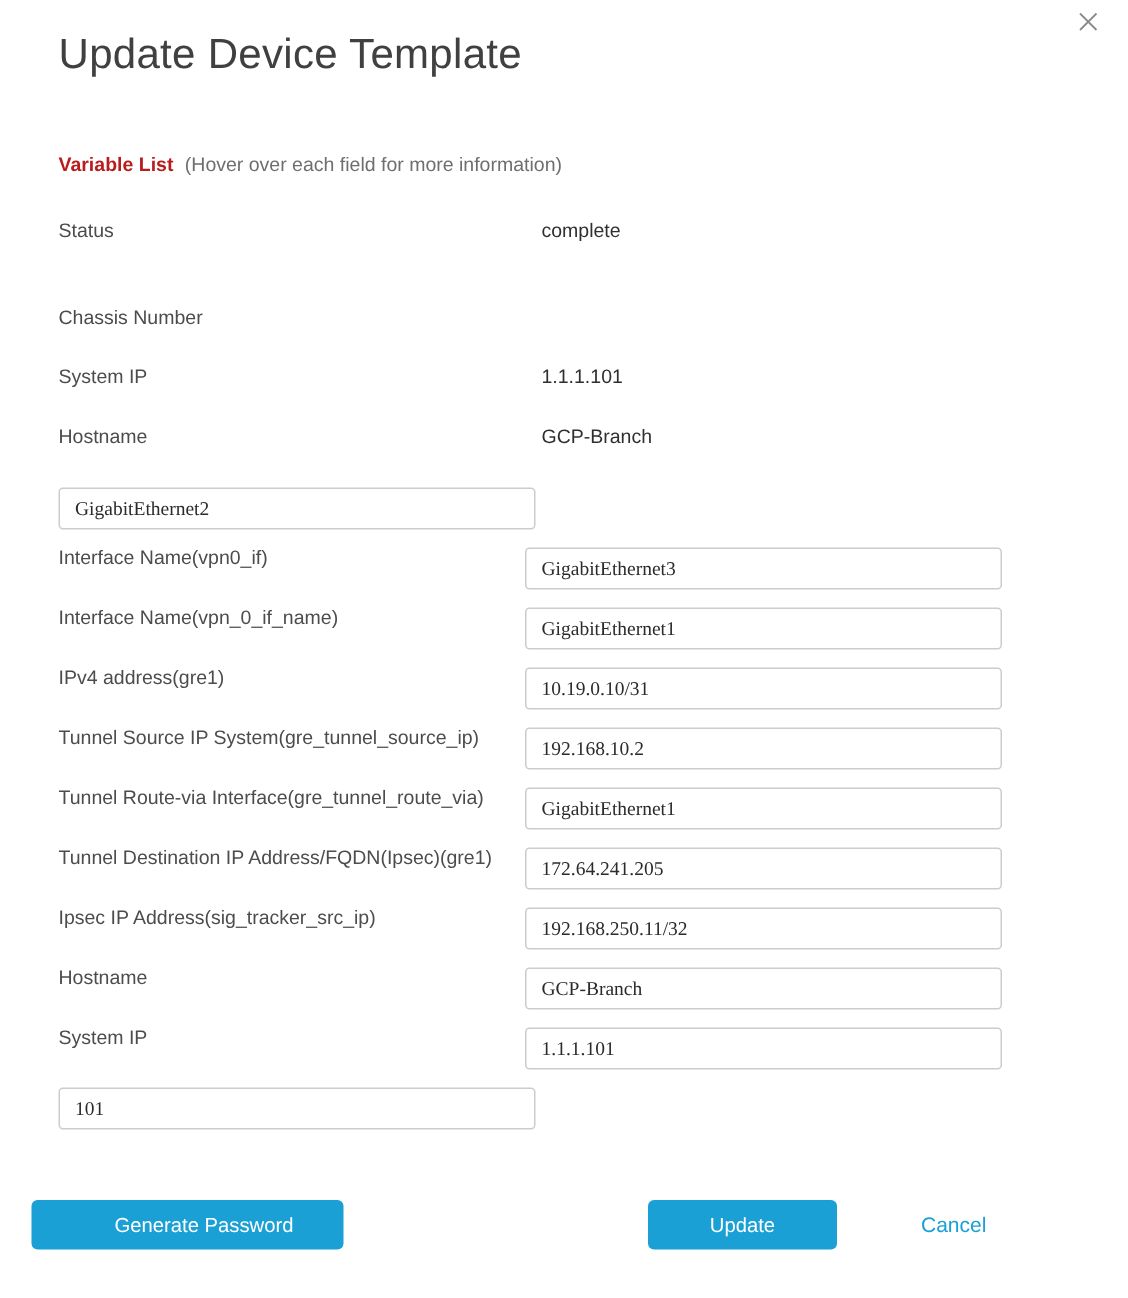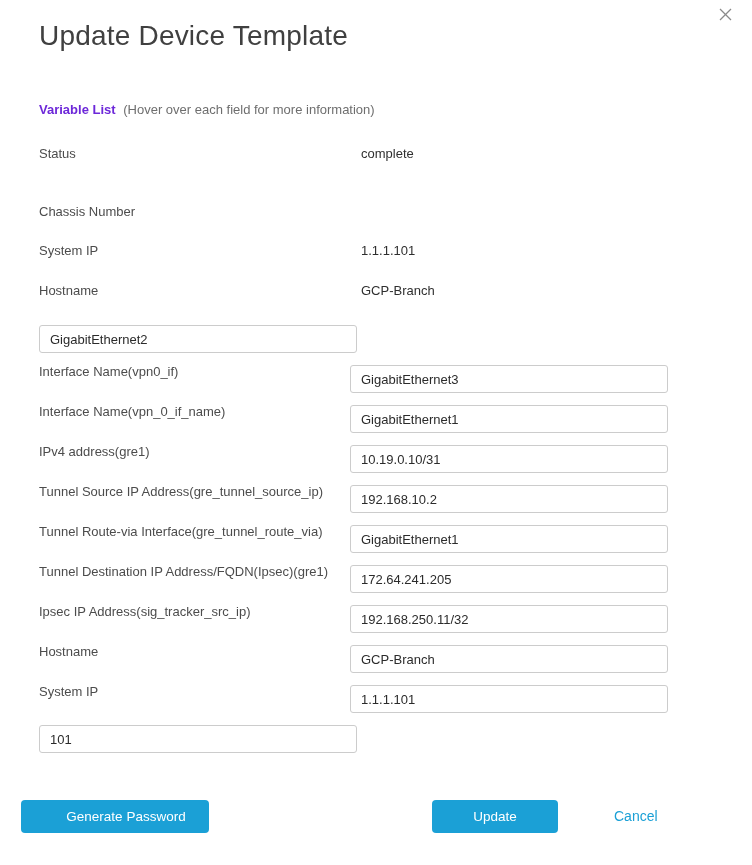--- a/index.html
+++ b/index.html
@@ -13,51 +13,51 @@
 
   .close-btn {
     position:absolute; top:5px; right:18px; width:18px; height:18px;
     background:none; border:none; padding:0; cursor:pointer; line-height:0;
   }
   .dialog-title {
     position:absolute; top:20px; left:39px; margin:0;
     font-size:28px; font-weight:300; color:#404040; letter-spacing:0.2px; white-space:nowrap;
   }
   .section-head { position:absolute; top:102px; left:39px; font-size:13px; white-space:nowrap; }
-  .section-title { font-weight:bold; color:#6d28d9; }
+  .section-title { font-weight:bold; color:#b91c1c; }
   .section-hint { color:var(--text-hint); margin-left:4px; }
 
   .rows { position:absolute; top:147px; left:39px; width:629px; }
 
   .row { display:flex; }
   .row .label {
     width:311px; flex:0 0 311px; font-size:13px; color:var(--text-label);
     white-space:nowrap; overflow:hidden;
   }
   .static-row { height:14px; line-height:14px; }
   .static-row .value { padding-left:11px; font-size:13px; color:var(--text-dark); line-height:14px; }
   #static-rows .static-row:nth-child(1){ margin-bottom:44px; }
   #static-rows .static-row:nth-child(2){ margin-bottom:25px;flex-direction:column; }
   #static-rows .static-row:nth-child(3){ margin-bottom:26px; }
   #static-rows .static-row:nth-child(4){ margin-bottom:19px; }
 
   .input-row { height:28px; margin-bottom:12px; align-items:center; }
   .field-input {
     width:318px; flex:0 0 318px; height:28px; border:1px solid var(--input-border);
     border-radius:3px; padding:0 10px; font-size:13px; color:#2b2b2b;
-    font-family:Liberation Sans, sans-serif; background:#fff; outline:none;margin-top:16px;
+    font-family:Liberation Serif, serif; background:#fff; outline:none;margin-top:16px;
   }
 
   .footer { position:absolute; top:800px; left:0; width:752px; height:34px; }
   .btn {
     position:absolute; top:0; height:33px; border:none; border-radius:4px;
     background:var(--accent); color:#ffffff; font-size:13.5px;
     font-family:"Liberation Sans", sans-serif; cursor:pointer;
   }
-  .btn-generate { left:21px; width:188px;padding-left:28px; }
+  .btn-generate { left:21px; width:208px;padding-left:28px; }
   .btn-update { left:432px; width:126px; }
   .cancel-link {
     position:absolute; left:614px; top:8px; color:var(--accent);
     font-size:14px; text-decoration:none; cursor:pointer;
   }
 </style>
 </head>
 <body>
 
 <div class="dialog">
@@ -112,21 +112,21 @@
     <div class="label">Interface Name(vpn_0_if_name)</div>
     <input class="field-input" type="text" value="GigabitEthernet1" style="">
   </div>
 
   <div class="row input-row">
     <div class="label">IPv4 address(gre1)</div>
     <input class="field-input" type="text" value="10.19.0.10/31" style="">
   </div>
 
   <div class="row input-row">
-    <div class="label">Tunnel Source IP Address(gre_tunnel_source_ip)</div>
+    <div class="label">Tunnel Source IP System(gre_tunnel_source_ip)</div>
     <input class="field-input" type="text" value="192.168.10.2" style="">
   </div>
 
   <div class="row input-row">
     <div class="label">Tunnel Route-via Interface(gre_tunnel_route_via)</div>
     <input class="field-input" type="text" value="GigabitEthernet1" style="">
   </div>
 
   <div class="row input-row">
     <div class="label">Tunnel Destination IP Address/FQDN(Ipsec)(gre1)</div>

